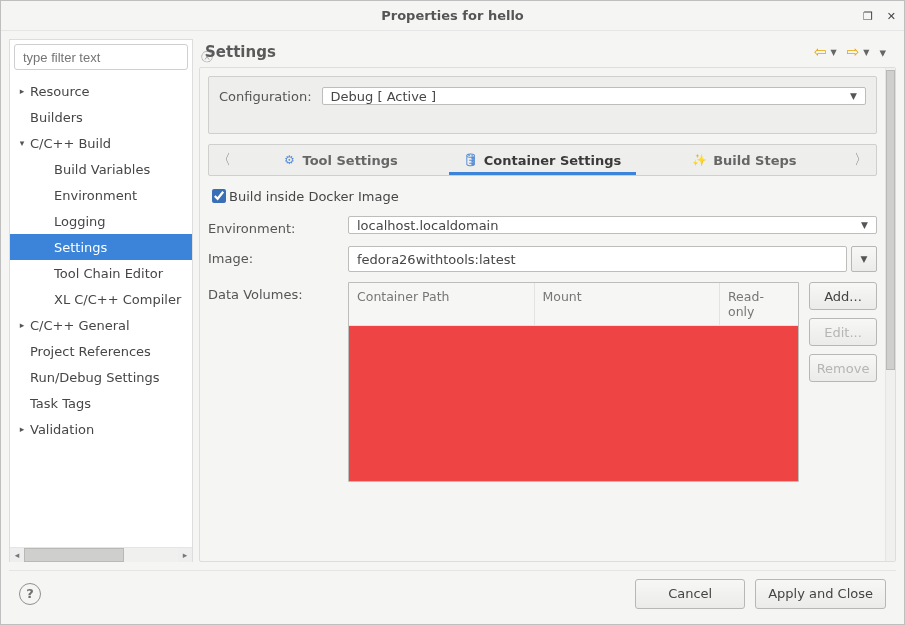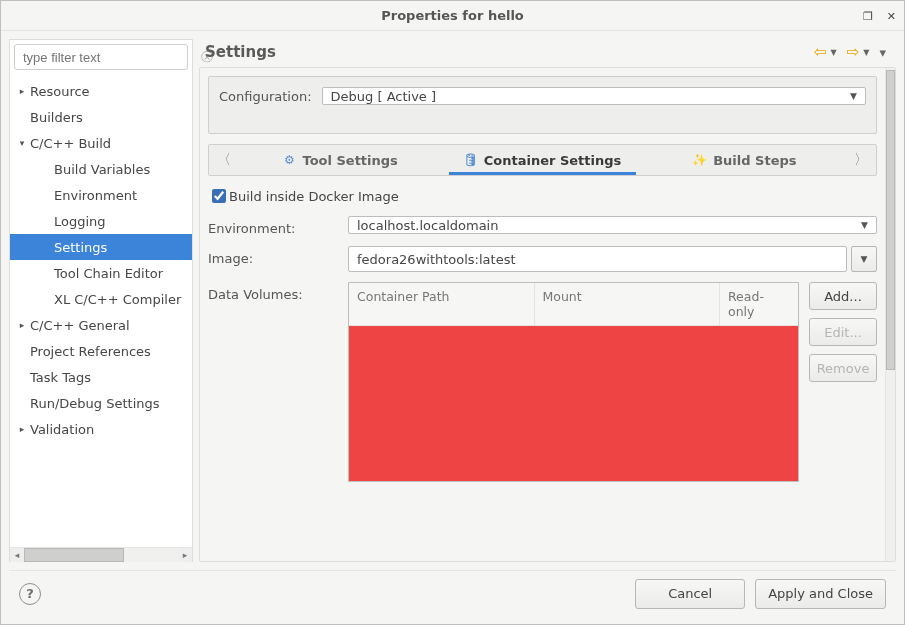--- a/index.html
+++ b/index.html
@@ -131,25 +131,25 @@
             <div class="tree-item depth0">
               <span class="twisty">▸</span>
               <span>C/C++ General</span>
             </div>
             <div class="tree-item depth0">
               <span class="twisty"></span>
               <span>Project References</span>
             </div>
             <div class="tree-item depth0">
               <span class="twisty"></span>
+              <span>Run/Debug Settings</span>
+            </div>
+            <div class="tree-item depth0">
+              <span class="twisty"></span>
               <span>Task Tags</span>
-            </div>
-            <div class="tree-item depth0">
-              <span class="twisty"></span>
-              <span>Run/Debug Settings</span>
             </div>
             <div class="tree-item depth0">
               <span class="twisty">▸</span>
               <span>Validation</span>
             </div>
           </div>
         <div class="hscroll">
           <div class="larrow">◂</div>
           <div class="track">
               <div class="thumb"></div>

